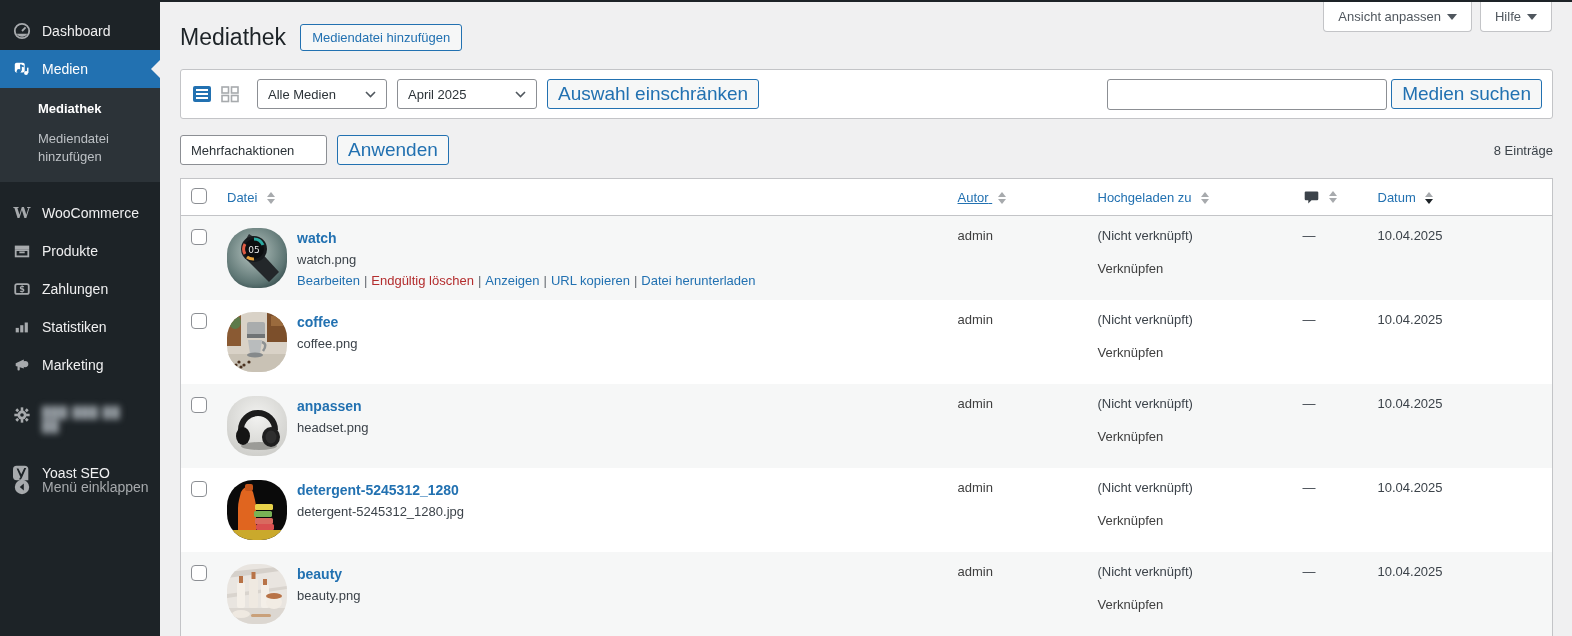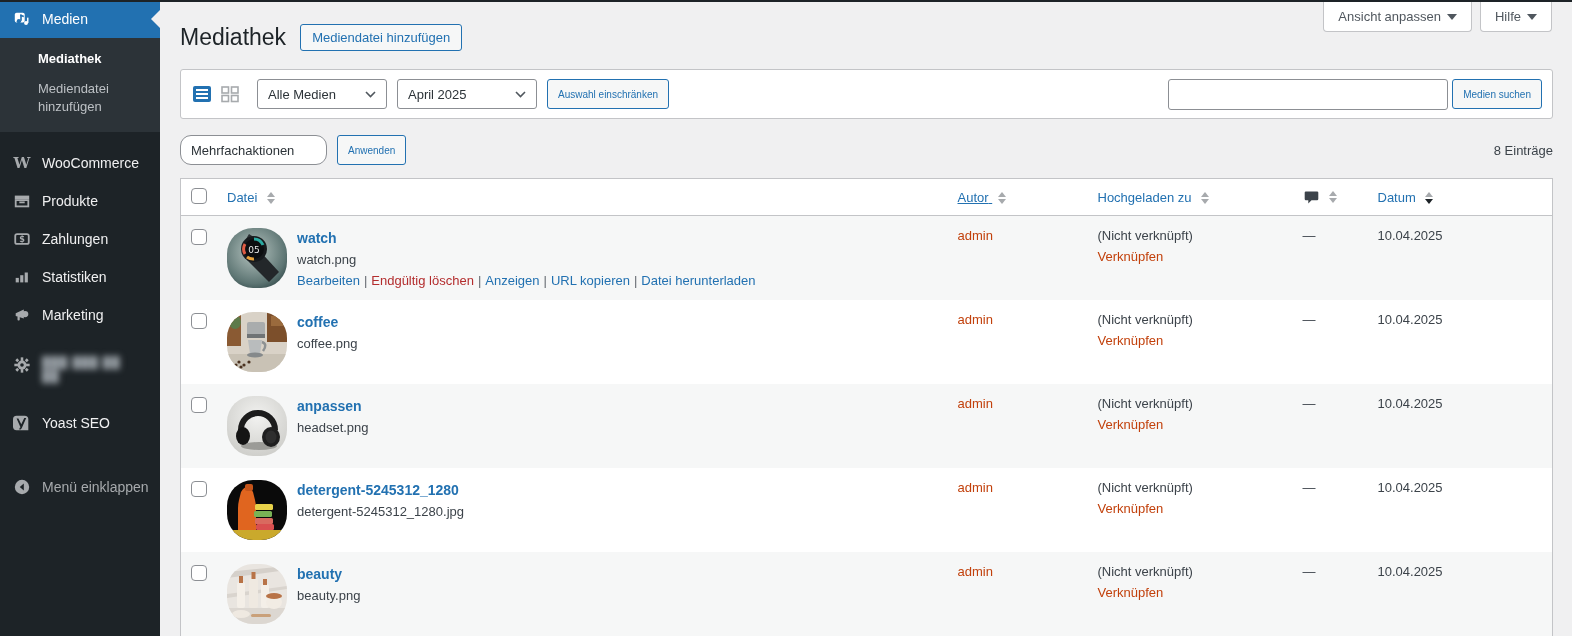--- a/index.html
+++ b/index.html
@@ -74,25 +74,25 @@
   .view-btn { width:22px; height:22px; display:flex; align-items:center; justify-content:center; cursor:pointer; }
 
   .fake-select {
     height:30px; background:#fff; border:1px solid #8c8f94; border-radius:3px;
     display:inline-flex; align-items:center; gap:22px; padding:0 10px; font-size:13px;
     color:#2c3338; cursor:pointer; justify-content:space-between;
   }
   .fake-select .chev { margin-left:auto; }
   .sel-media { width:130px; }
   .sel-date  { width:140px; }
-  .sel-bulk  { width:147px;border-radius:11px; }
+  .sel-bulk  { width:147px; }
 
   .btn-outline {
     height:30px; padding:0 10px; background:#f6f7f7; border:1px solid #2271b1;
-    border-radius:3px; color:#2271b1; font-size:10px; cursor:pointer;
+    border-radius:3px; color:#2271b1; font-size:19px; cursor:pointer;
   }
   .search-group { margin-left:auto; display:flex; align-items:center; gap:4px; }
   .search-input {
     width:280px; height:31px; border:1px solid #8c8f94; border-radius:3px;
     background:#fff; padding:0 8px; font-size:13px; font-family:inherit; color:#2c3338;
   }
 
   
   .bulk-row { margin-top:16px; display:flex; align-items:center; gap:10px; }
   .items-count { margin-left:auto; color:#3c434a; font-size:13px; }
@@ -127,32 +127,42 @@
   .file-cell { display:flex; gap:10px; }
   .thumb { width:60px; height:60px; flex:0 0 60px; overflow:hidden;border-radius:26px; }
   .thumb svg { display:block; }
   .file-texts { padding-top:2px; }
   .file-title { color:#2271b1; font-weight:700; font-size:14px; text-decoration:none; cursor:pointer; display:inline-block; }
   .file-name { margin-top:6px; color:#3c434a; }
   .row-actions { margin-top:6px; }
   .row-actions a { color:#2271b1; text-decoration:none; cursor:pointer; }
   .row-actions a.danger { color:#b32d2e; }
   .sep { color:#646970; margin:0 4px; }
-  a.plain-link { color:#c2410c; text-decoration:none; cursor:pointer; }
+  a.plain-link { color:#404040; text-decoration:none; cursor:pointer; }
   .upl-status { color:#3c434a; }
-  .upl-link { display:block; margin-top:6px; }
+  .upl-link { display:block; margin-top:18px; }
   .date-cell, .dash-cell { color:#3c434a; padding-top:14px; }
 </style>
 </head>
 <body>
 
 <div class="top-edge"></div>
 
 <aside class="sidebar">
 
+  <div class="menu-item first">
+    <span class="mi-icon">
+      <svg width="18" height="18" viewBox="0 0 20 20">
+          <circle cx="10" cy="10" r="8" fill="none" stroke="#a7aaad" stroke-width="2"></circle>
+          <path d="M10 10 L14 6" stroke="#a7aaad" stroke-width="2"></path>
+          <path d="M4 13 a7 7 0 0 0 12 0" fill="#a7aaad"></path>
+        </svg>
+    </span>
+    <span>Dashboard</span>
+  </div>
 
   <div class="menu-item active">
     <span class="mi-icon">
       <svg width="18" height="18" viewBox="0 0 20 20">
           <rect x="2" y="3" width="11" height="11" rx="2" fill="#fff"></rect>
           <circle cx="6.5" cy="12.5" r="2.4" fill="#2271b1"></circle>
           <rect x="8" y="5" width="1.8" height="7" fill="#2271b1"></rect>
           <path d="M8 5 l4 1 v2 l-4 -1 z" fill="#2271b1"></path>
           <circle cx="14.5" cy="14.5" r="2.2" fill="#fff"></circle>
           <rect x="15.6" y="8.5" width="1.6" height="6" fill="#fff"></rect>

